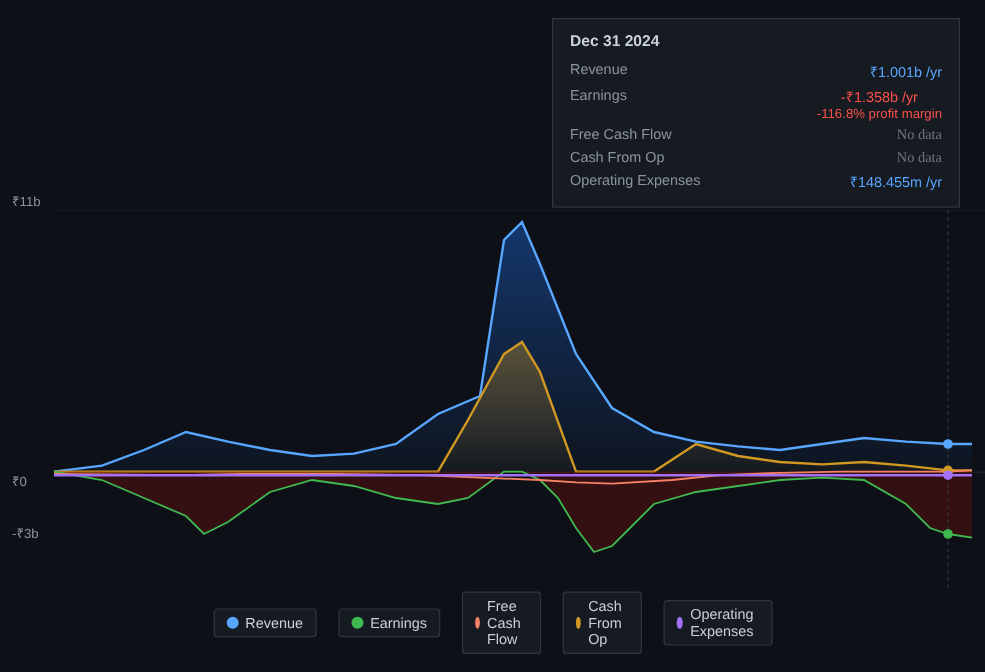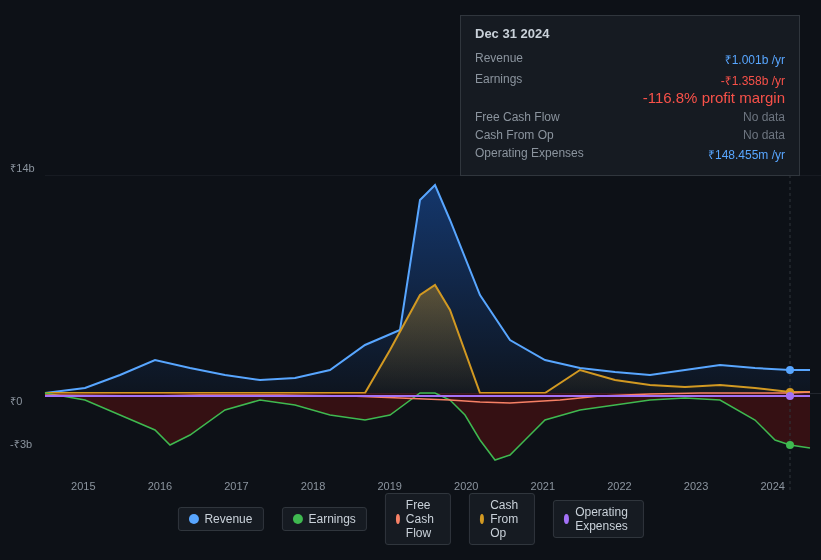--- a/index.html
+++ b/index.html
@@ -51,32 +51,32 @@
       min-width: 110px;
     }
 
     .tooltip-row .value {
       color: #c9d1d9;
       text-align: right;
     }
 
     .value-blue { color: #58a6ff !important; }
     .value-red { color: #f85149 !important; }
-    .value-nodata { color: #6e7681 !important; }
+    .value-nodata { color: #6e7681 !important; font-family: Liberation Serif, serif; }
 
     .profit-margin {
       color: #f85149 !important;
-      font-size: 15px;
+      font-size: 11px;
       text-align: right;
     }
 
     .tooltip-value-wrap {
       display: flex;
       flex-direction: column;
-      align-items: flex-end;
+      align-items: center;
     }
 
     
     .y-label {
       position: absolute;
       font-size: 11px;
       color: #8b949e;
       left: 10px;
     }
 
@@ -203,21 +203,21 @@
         </div>
         <div class="tooltip-row">
           <span class="label">Operating Expenses</span>
           <div class="tooltip-value-wrap">
             <span class="value value-blue">₹148.455m /yr</span>
           </div>
         </div>
       </div>
   </div>
 
-  <div class="y-label y-label-top">₹14b</div>
+  <div class="y-label y-label-top">₹11b</div>
   <div class="y-label y-label-mid">₹0</div>
   <div class="y-label y-label-bot">-₹3b</div>
 
   <div class="grid-line-top"></div>
   <div class="grid-line-zero"></div>
 
   <svg class="chart-svg" viewBox="0 0 821 500" preserveAspectRatio="none">
     <defs>
       <linearGradient id="revGrad" x1="0" y1="0" x2="0" y2="1">
         <stop offset="0%" stop-color="#1f6feb" stop-opacity="0.5"></stop>
@@ -299,32 +299,20 @@
 
     <line x1="790" y1="175" x2="790" y2="490" stroke="#30363d" stroke-width="1" stroke-dasharray="3,3"></line>
 
     <circle cx="790" cy="370" r="4" fill="#58a6ff"></circle>
     <circle cx="790" cy="445" r="4" fill="#3fb950"></circle>
     <circle cx="790" cy="393" r="4" fill="#f78166"></circle>
     <circle cx="790" cy="392" r="4" fill="#d29922"></circle>
     <circle cx="790" cy="396" r="4" fill="#a371f7"></circle>
   </svg>
 
-  <div class="x-labels" id="x-labels-container">
-      <div class="x-label">2015</div>
-      <div class="x-label">2016</div>
-      <div class="x-label">2017</div>
-      <div class="x-label">2018</div>
-      <div class="x-label">2019</div>
-      <div class="x-label">2020</div>
-      <div class="x-label">2021</div>
-      <div class="x-label">2022</div>
-      <div class="x-label">2023</div>
-      <div class="x-label">2024</div>
-    </div>
 
   <div class="legend" id="legend-container">
       <div class="legend-item">
         <div class="legend-dot" style="background: rgb(88, 166, 255);"></div>
         <span>Revenue</span>
       </div>
       <div class="legend-item">
         <div class="legend-dot" style="background: rgb(63, 185, 80);"></div>
         <span>Earnings</span>
       </div>

